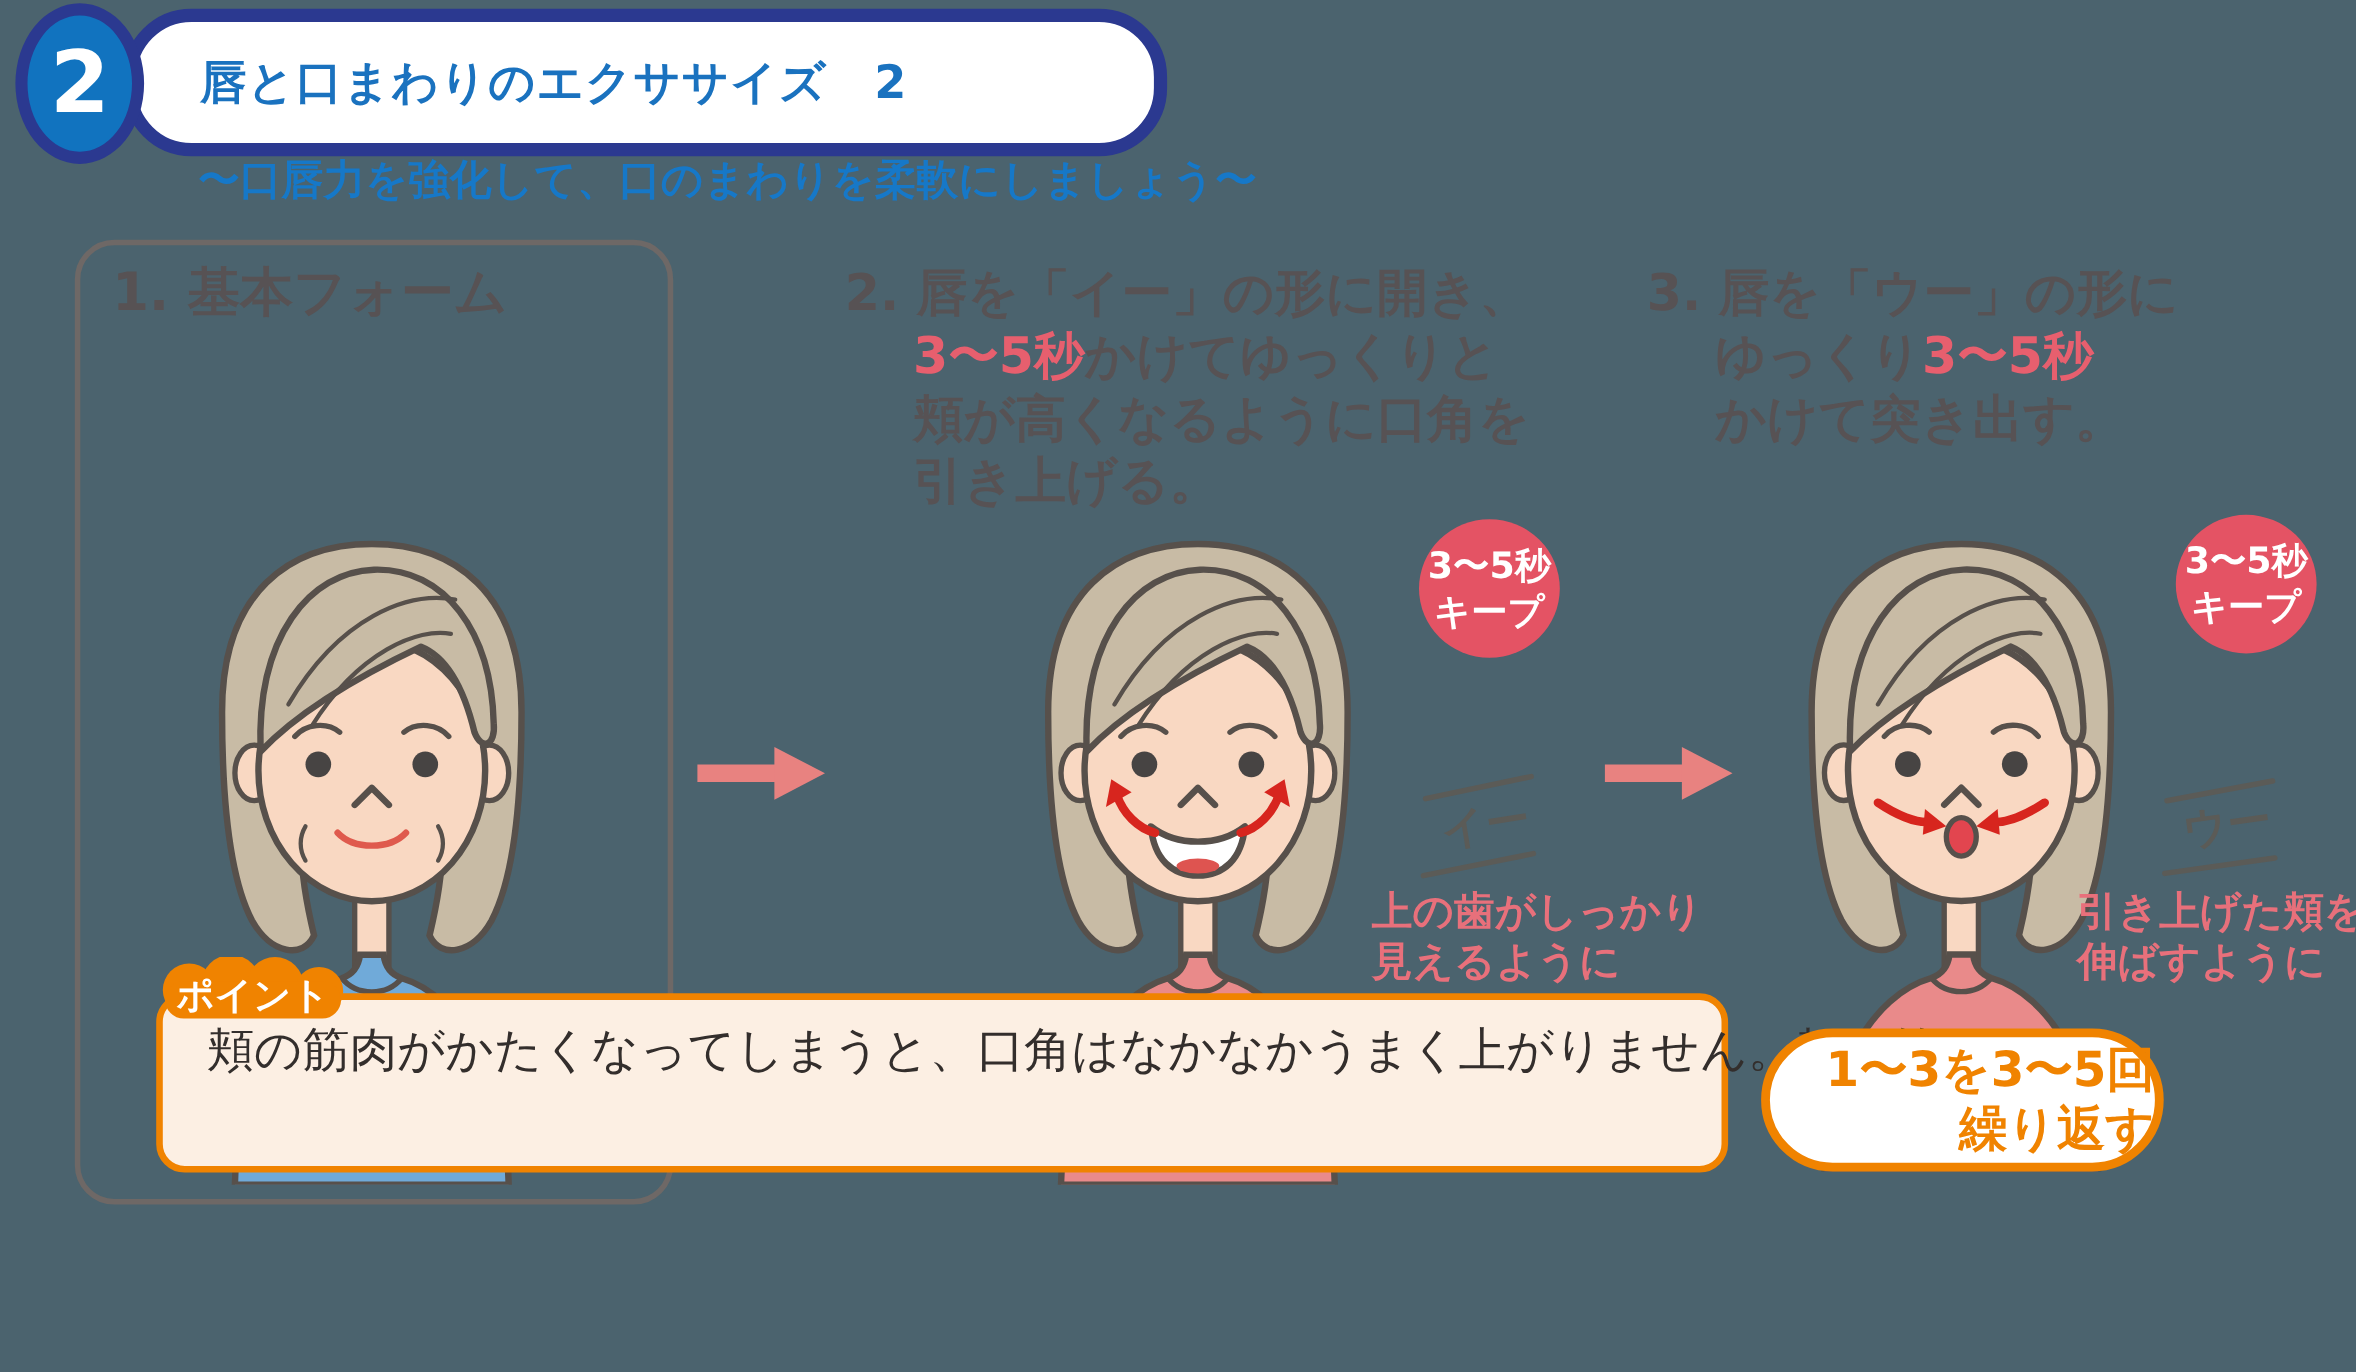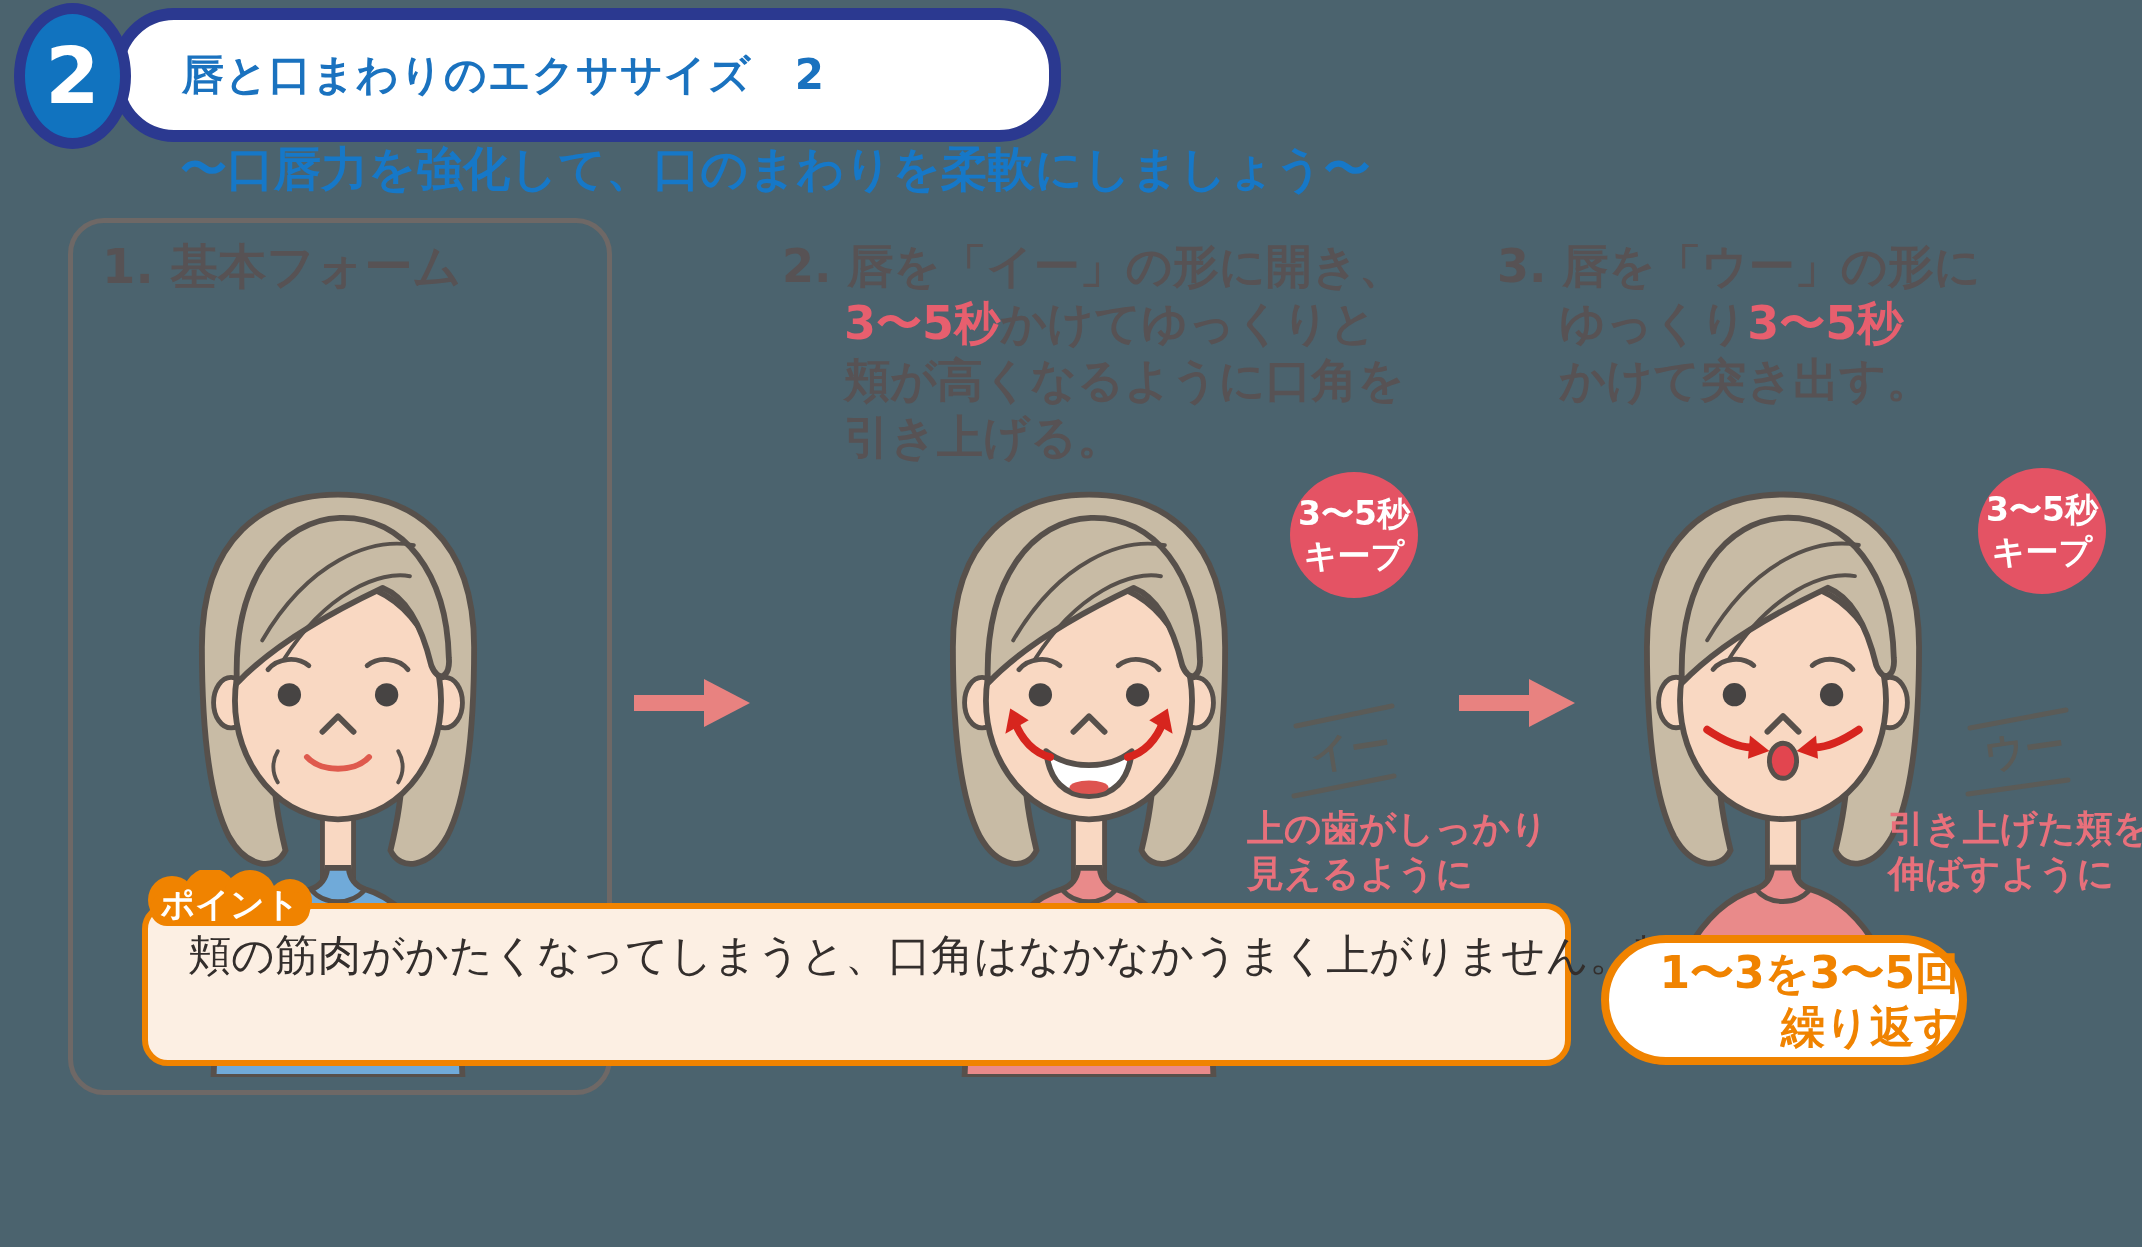--- a/index.html
+++ b/index.html
@@ -6,29 +6,29 @@
   body{font-family:"DejaVu Sans","Liberation Sans",sans-serif;}
   #canvas{position:relative;width:2142px;height:1247px;background:#4B636E;overflow:hidden;}
   .abs{position:absolute;}
 
   
   #lesson-badge{left:14px;top:3px;width:95px;height:124px;background:#1173BF;border:11px solid #2B3990;
     border-radius:50%;color:#fff;font-size:78px;font-weight:700;display:flex;align-items:center;justify-content:center;z-index:6;}
   #title-box{left:112px;top:8px;width:925px;height:110px;background:#fff;border:12px solid #2B3990;border-radius:62px;
     display:flex;align-items:center;z-index:5;}
   #title-box .t{color:#1A72BF;font-size:42px;font-weight:700;padding-left:58px;letter-spacing:1px;white-space:nowrap;}
-  #subtitle{left:180px;top:138px;color:#1678C8;font-size:47px;font-weight:700;white-space:nowrap;}
+  #subtitle{left:180px;top:138px;color:#1678C8;font-size:38px;font-weight:700;white-space:nowrap;}
 
   
   #panel1-frame{left:68px;top:218px;width:534px;height:867px;border:5px solid #6E6866;border-radius:36px;z-index:1;}
 
   
   .step-heading{color:#575254;font-size:46px;font-weight:700;line-height:57px;white-space:nowrap;z-index:2;}
   #step1-heading{left:102px;top:238px;font-size:48px;}
-  #step2-heading{left:768px;top:238px;margin-left:14px;}
+  #step2-heading{left:768px;top:238px;}
   #step3-heading{left:1497px;top:238px;}
   .step-heading .ind{padding-left:62px;}
   .accent{color:#E75F6E;}
 
   
   .figure{z-index:2;}
 
   
   .flow-arrow{z-index:3;}
 

